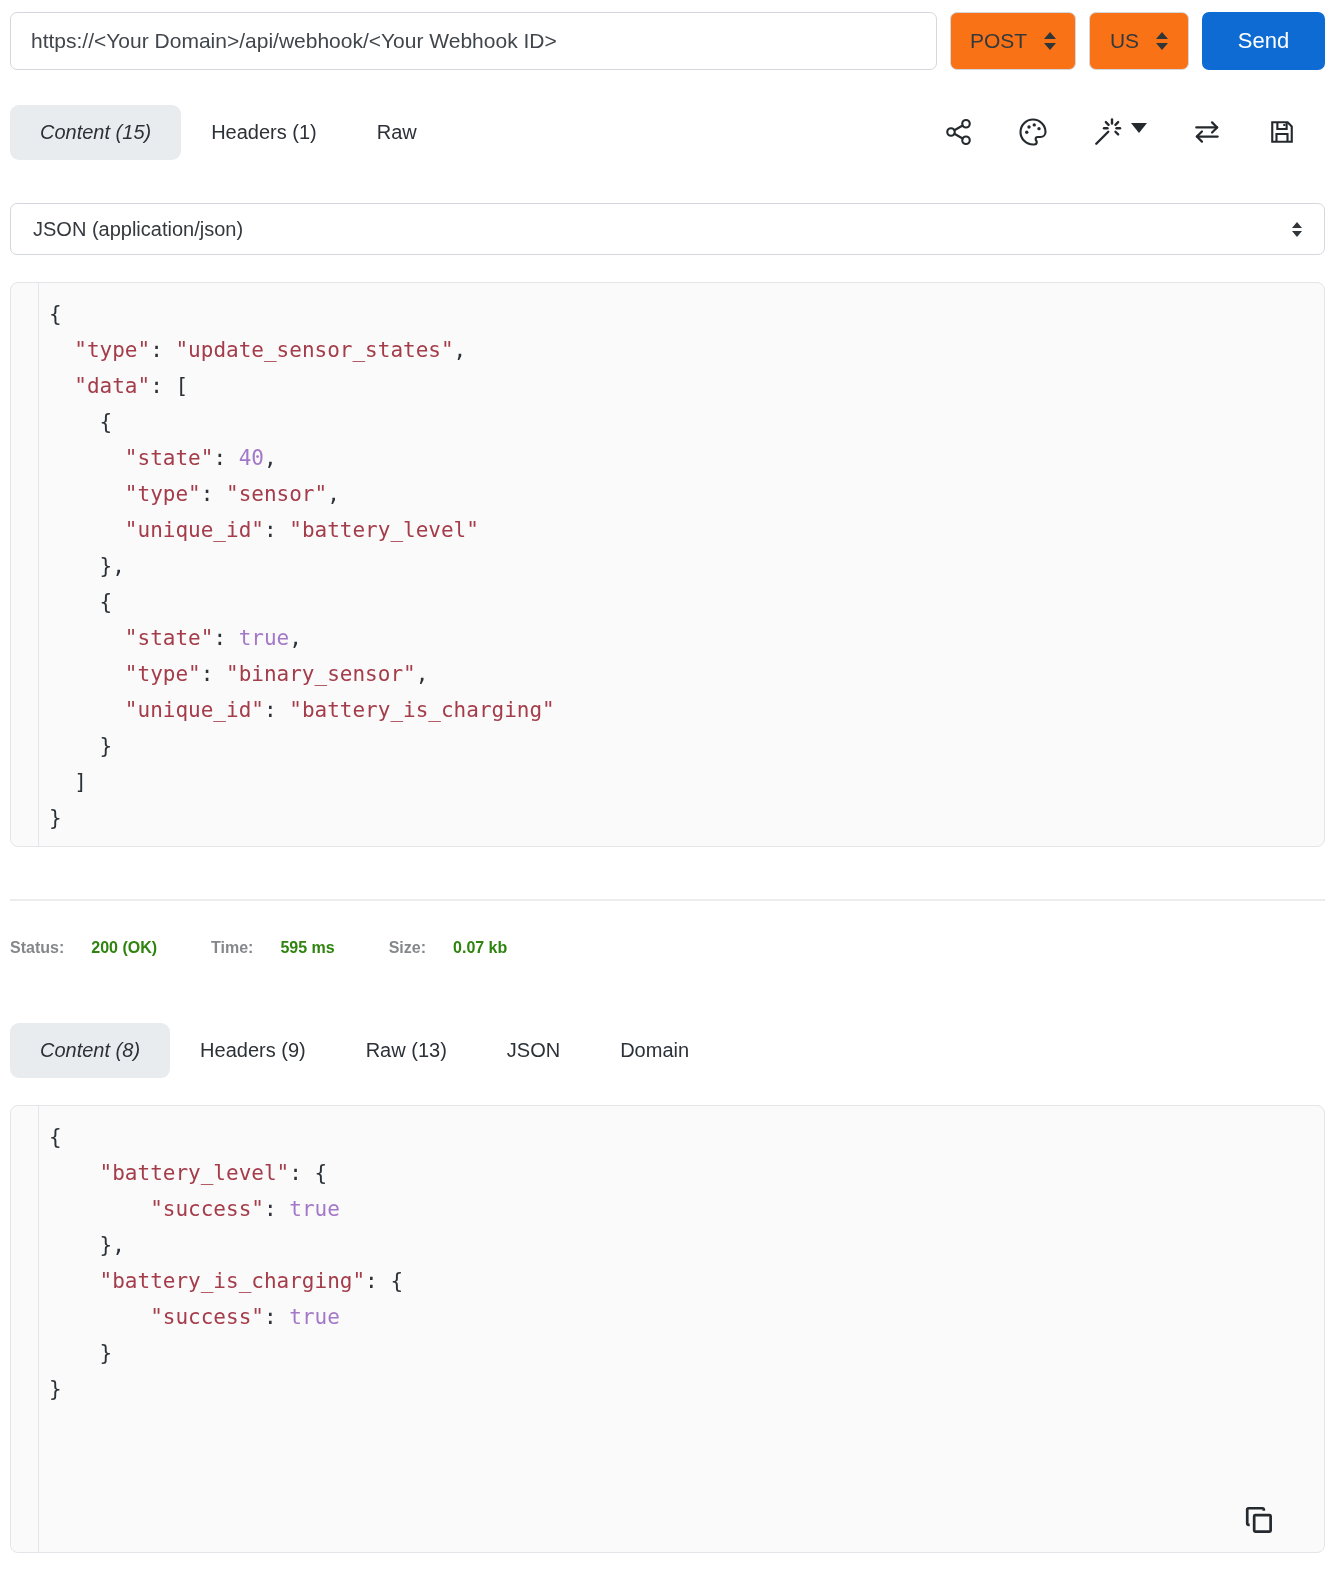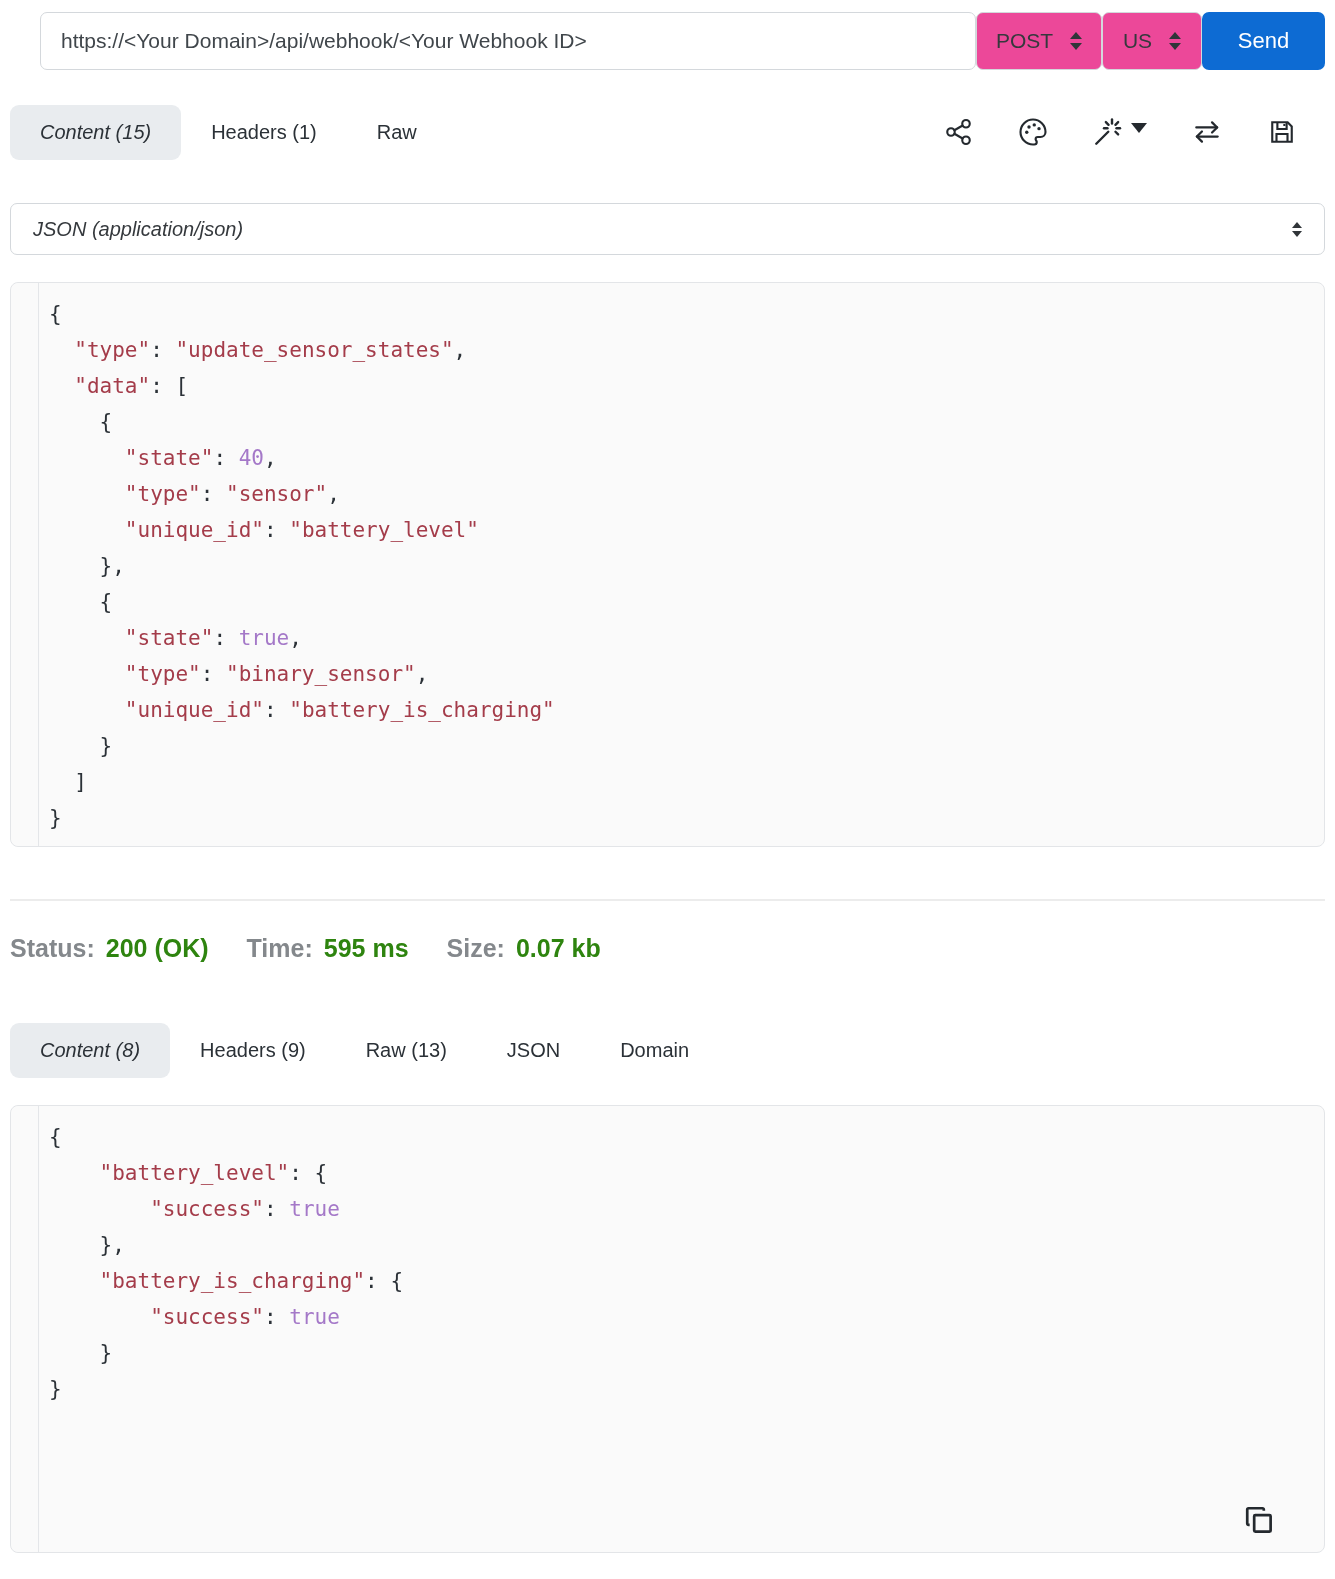--- a/index.html
+++ b/index.html
@@ -7,28 +7,28 @@
   body {
     width: 1335px; height: 1579px;
     padding: 0 10px;
     font-family: "Liberation Sans", sans-serif;
     color: #2b3137;
     position: relative;
     overflow: hidden;
   }
 
   
-  .row-request { display: flex; margin-top: 12px; height: 58px; margin-left: 30px; }
+  .row-request { display: flex; gap: 13px; margin-top: 12px; height: 58px; }
   .url-input {
     flex: 1; border: 1px solid #d4d8dc; border-radius: 7px;
     font-family: "Liberation Sans", sans-serif;
     font-size: 21px; color: #40464b; padding: 0 20px; outline: none; background: #fff;
   }
   .select-box {
-    border: 1px solid #d4d8dc; border-radius: 7px; background: #ec4899;
+    border: 1px solid #d4d8dc; border-radius: 7px; background: #f97316;
     display: flex; align-items: center; justify-content: center; gap: 17px;
     font-size: 21px; color: #35393d; cursor: default;
   }
   .select-method { width: 126px; }
   .select-env { width: 100px; }
   .arrow-stack { display: flex; flex-direction: column; gap: 4px; }
   .tri-up   { width: 0; height: 0; border-left: 6px solid transparent; border-right: 6px solid transparent; border-bottom: 7px solid #303539; }
   .tri-down { width: 0; height: 0; border-left: 6px solid transparent; border-right: 6px solid transparent; border-top: 7px solid #303539; }
   .arrow-stack.small { gap: 3px; }
   .arrow-stack.small .tri-up   { border-left-width: 5px; border-right-width: 5px; border-bottom-width: 6px; }
@@ -50,21 +50,21 @@
 
   .toolbar-icons { display: flex; align-items: center; gap: 44px; margin-right: 28px; }
   .icon-btn { display: flex; align-items: center; gap: 7px; cursor: pointer; }
   .icon-btn svg { display: block; }
   .caret-down { width: 0; height: 0; border-left: 8px solid transparent; border-right: 8px solid transparent; border-top: 10px solid #24292e; margin-top: -8px; }
 
   
   .body-type-select {
     margin-top: 43px; height: 52px; border: 1px solid #d4d8dc; border-radius: 7px;
     display: flex; align-items: center; justify-content: space-between;
-    padding: 0 22px; font-size: 20px; color: #35393d; background: #fff; cursor: default; font-style: italic;
+    padding: 0 22px; font-size: 20px; color: #35393d; background: #fff; cursor: default;
   }
 
   
   .code-block {
     position: relative; margin-top: 27px;
     background: #fafafa; border: 1px solid #e3e5e8; border-radius: 8px;
     padding: 13px 20px 12px 38px;
     font-family: "DejaVu Sans Mono", monospace;
     font-size: 21px; line-height: 36px; color: #2b3137;
     overflow: hidden;
@@ -75,21 +75,21 @@
     border-radius: 8px 0 0 8px;
   }
   .request-editor { height: 565px; }
   .response-viewer { height: 448px; }
   .code-line { white-space: pre; }
   .tok-k, .tok-s { color: var(--json-string, #a43c4a); }
   .tok-n, .tok-b { color: var(--json-literal, #a478c8); }
 
   
   .divider { margin-top: 52px; border-top: 2px solid #ececec; }
-  .status-row { margin-top: 26px; height: 42px; display: flex; align-items: center; font-size: 25px; font-weight: 700; }
+  .status-row { margin-top: 26px; height: 42px; display: flex; align-items: center; font-size: 16px; font-weight: 700; gap: 16px; }
   .status-label { color: #84888c; margin-right: 11px; }
   .status-value { color: var(--status-green, #2e840f); margin-right: 38px; }
 
   .row-tabs.response { margin-top: 53px; }
 
   .copy-btn { position: absolute; right: 48px; bottom: 15px; cursor: pointer; }
   .copy-btn svg { display: block; }
 </style>
 </head>
 <body>

